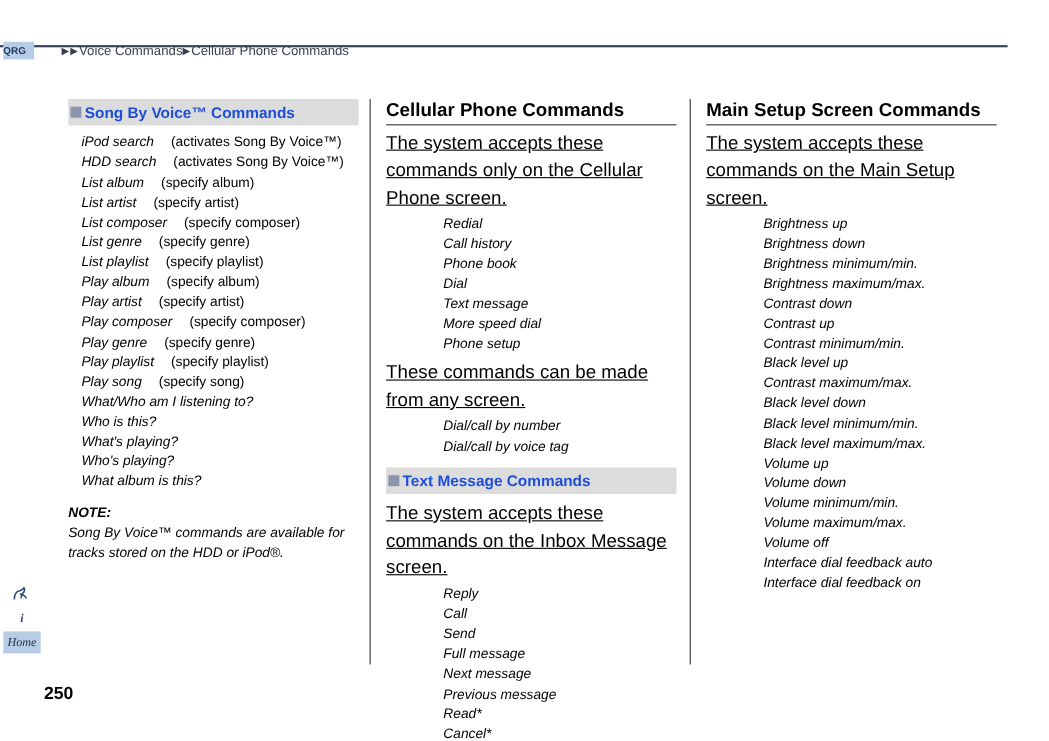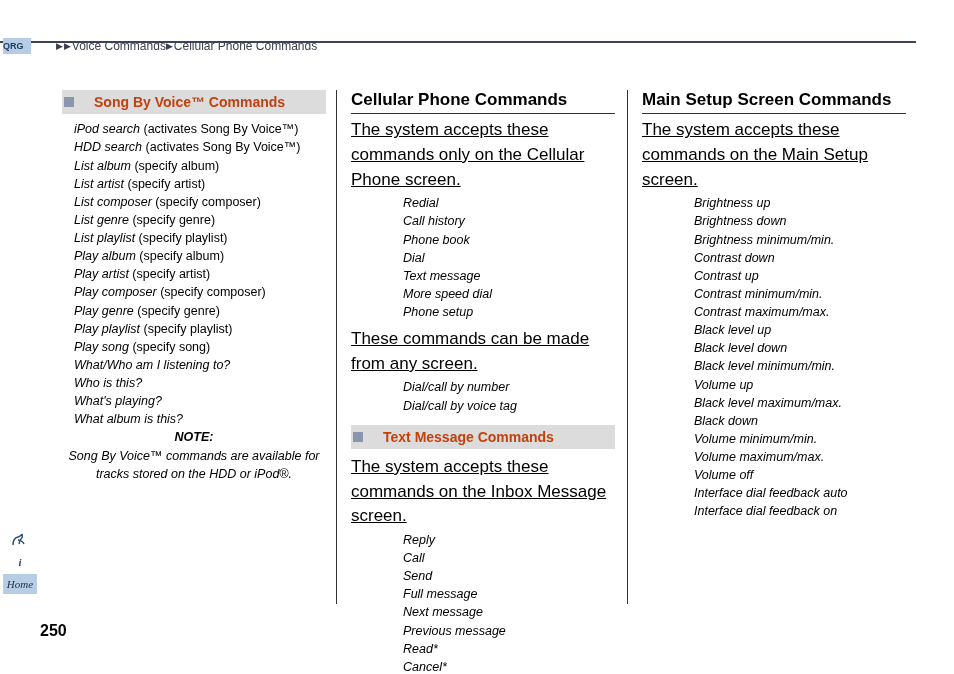--- a/index.html
+++ b/index.html
@@ -90,45 +90,45 @@
     line-height: 1.45;
   }
   .col.mid { border-left: 1px solid #333; border-right: 1px solid #333; padding-left:14px; padding-right:12px;}
   .col.right { padding-left:14px; }
   .section-bar {
     background: #dcdcdc;
     font-weight: 600;
     font-size: 14px;
     padding: 2px 4px 2px 2px;
     margin-bottom: 6px;
-    color: #c2410c;
+    color: #1d4ed8;
     display:flex;
     align-items:center;
-    gap:20px;
+    gap:3px;
   }
   .section-bar .sq {
     display:inline-block;
     width:10px; height:10px;
     background:#8b96ae;
   }
   h2 {
     font-size: 17px;
     font-weight: 700;
     margin: 0 0 3px 0;
     padding-bottom: 3px;
     border-bottom: 1px solid #333;
     line-height:1.2;
   }
   .body-text { font-size: 17px; margin: 4px 0 0 0; text-decoration: underline;}
   .cmd-list { margin: 2px 0 6px 12px; font-style: italic; font-size:12.5px;}
   .cmd-list div { line-height:1.45;margin-left:40px; }
   .cmd-row { margin-left:12px; font-size:12.5px;}
   .cmd-row .cmd { font-style: italic; }
-  .cmd-row .note { font-style: normal; }
-  .note-block { font-size:12.5px;text-align:center;}
+  .cmd-row .note { font-style: normal; margin-left: 12px; }
+  .note-block { margin-top:10px; font-size:12.5px;}
   .note-block .note-label { font-weight:700; font-style:italic; }
   .note-block .note-text { font-style: italic; }
   .footnote { font-size:12px; margin-top:6px; margin-left:16px; text-indent:-10px; padding-left:16px;}
 </style>
 </head>
 <body>
 
 <div class="header-bar">
   <span class="tri">▶</span><span class="tri">▶</span><span>Voice Commands</span><span class="tri">▶</span><span>Cellular Phone Commands</span>
 </div>
@@ -165,20 +165,21 @@
         <div class="cmd-row"><span class="cmd">List playlist</span><span class="note"> (specify playlist)</span></div>
         <div class="cmd-row"><span class="cmd">Play album</span><span class="note"> (specify album)</span></div>
         <div class="cmd-row"><span class="cmd">Play artist</span><span class="note"> (specify artist)</span></div>
         <div class="cmd-row"><span class="cmd">Play composer</span><span class="note"> (specify composer)</span></div>
         <div class="cmd-row"><span class="cmd">Play genre</span><span class="note"> (specify genre)</span></div>
         <div class="cmd-row"><span class="cmd">Play playlist</span><span class="note"> (specify playlist)</span></div>
         <div class="cmd-row"><span class="cmd">Play song</span><span class="note"> (specify song)</span></div>
         <div class="cmd-row"><span class="cmd">What/Who am I listening to?</span></div>
         <div class="cmd-row"><span class="cmd">Who is this?</span></div>
         <div class="cmd-row"><span class="cmd">What's playing?</span></div>
+        <div class="cmd-row"><span class="cmd">Who's playing?</span></div>
         <div class="cmd-row"><span class="cmd">What album is this?</span></div>
       </div>
     <div class="note-block">
       <span class="note-label">NOTE:</span><br>
       <span class="note-text">Song By Voice™ commands are available for tracks stored on the HDD or iPod®.</span>
     </div>
   </div>
 
   <div class="col mid">
     <h2>Cellular Phone Commands</h2>
@@ -216,30 +217,31 @@
     <div class="footnote">*  These commands are accepted when a text message is received.</div>
   </div>
 
   <div class="col right">
     <h2>Main Setup Screen Commands</h2>
     <div class="body-text">The system accepts these commands on the Main Setup screen.</div>
     <div class="cmd-list" id="col3-list">
         <div>Brightness up</div>
         <div>Brightness down</div>
         <div>Brightness minimum/min.</div>
+        <div>Brightness maximum/max.</div>
         <div>Contrast down</div>
         <div>Contrast up</div>
         <div>Contrast minimum/min.</div>
+        <div>Black level up</div>
         <div>Contrast maximum/max.</div>
-        <div>Black level up</div>
         <div>Black level down</div>
         <div>Black level minimum/min.</div>
+        <div>Black level maximum/max.</div>
         <div>Volume up</div>
-        <div>Black level maximum/max.</div>
-        <div>Black down</div>
+        <div>Volume down</div>
         <div>Volume minimum/min.</div>
         <div>Volume maximum/max.</div>
         <div>Volume off</div>
         <div>Interface dial feedback auto</div>
         <div>Interface dial feedback on</div>
       </div>
   </div>
 
 </div>
 

